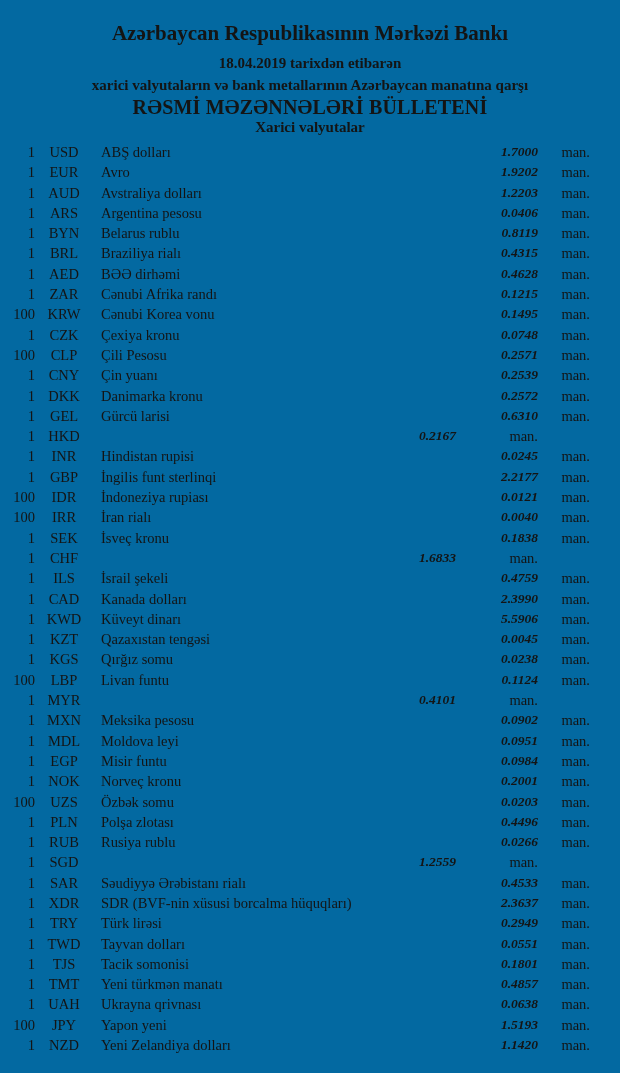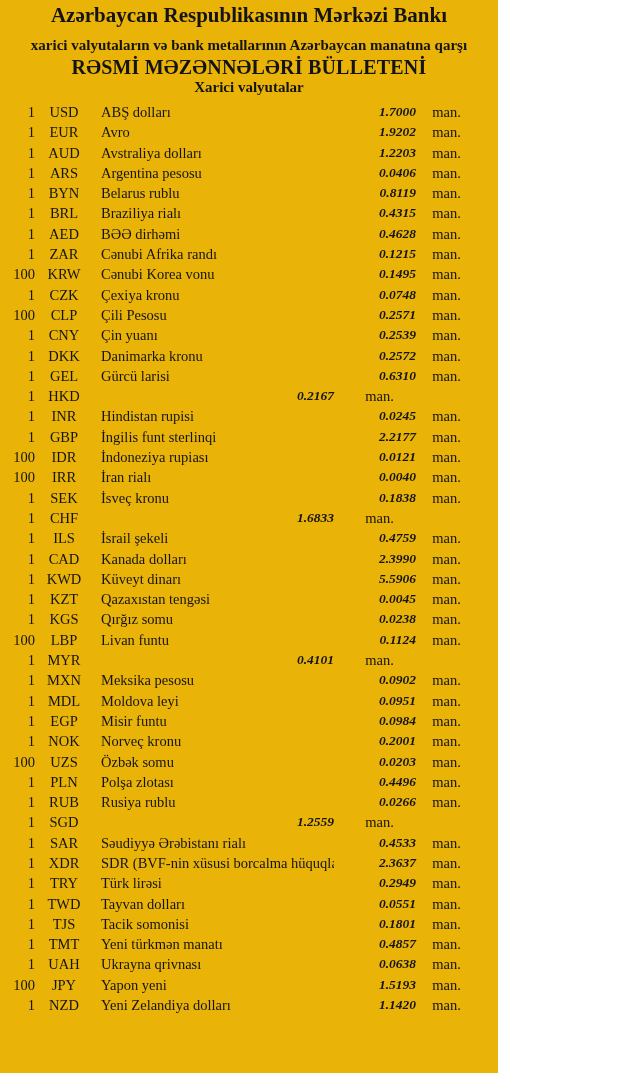--- a/index.html
+++ b/index.html
@@ -2,28 +2,28 @@
 <html><head>
 <meta charset="utf-8">
 <style>
   html, body {
     margin: 0;
     padding: 0;
     background: #ffffff;
   }
   .page {
     position: relative;
-    width: 498px;
+    width: 620px;
     height: 1073px;
-    background: #eab308;
+    background: #0369a1;
     color: #141414;
     font-family: "Liberation Serif", "DejaVu Serif", serif;
     overflow: hidden;
     box-sizing: border-box;
-    padding-top: 0;
+    padding-top: 18px;
   }
   .hdr {
     text-align: center;
   }
   .hdr-title {
     font-size: 21px;
     font-weight: bold;
     line-height: 26px;
     margin: 2px 0 6px 0;
   }
@@ -57,29 +57,30 @@
   }
   .qty   { text-align: right; }
   .code  { text-align: center; }
   .name  { padding-left: 8px; overflow: hidden; }
   .rate  {
     text-align: right;
     font-weight: bold;
     font-style: italic;
     font-size: 13.5px;
   }
-  .unit  { text-align: center; padding-left: 9px; }
+  .unit  { text-align: right; padding-left: 9px; }
 </style>
 </head>
 <body>
 
 <div class="page">
 
   <header class="hdr">
     <div class="hdr-title">Azərbaycan Respublikasının Mərkəzi Bankı</div>
+    <div class="hdr-line">18.04.2019 tarixdən etibarən</div>
     <div class="hdr-line">xarici valyutaların və bank metallarının Azərbaycan manatına qarşı</div>
     <div class="hdr-bulletin">RƏSMİ MƏZƏNNƏLƏRİ BÜLLETENİ</div>
   </header>
 
   <div class="section-title">Xarici valyutalar</div>
 
   <div class="rates-table" id="rates-table">
   <div class="row">
     <span class="qty">1</span>
     <span class="code">USD</span>

